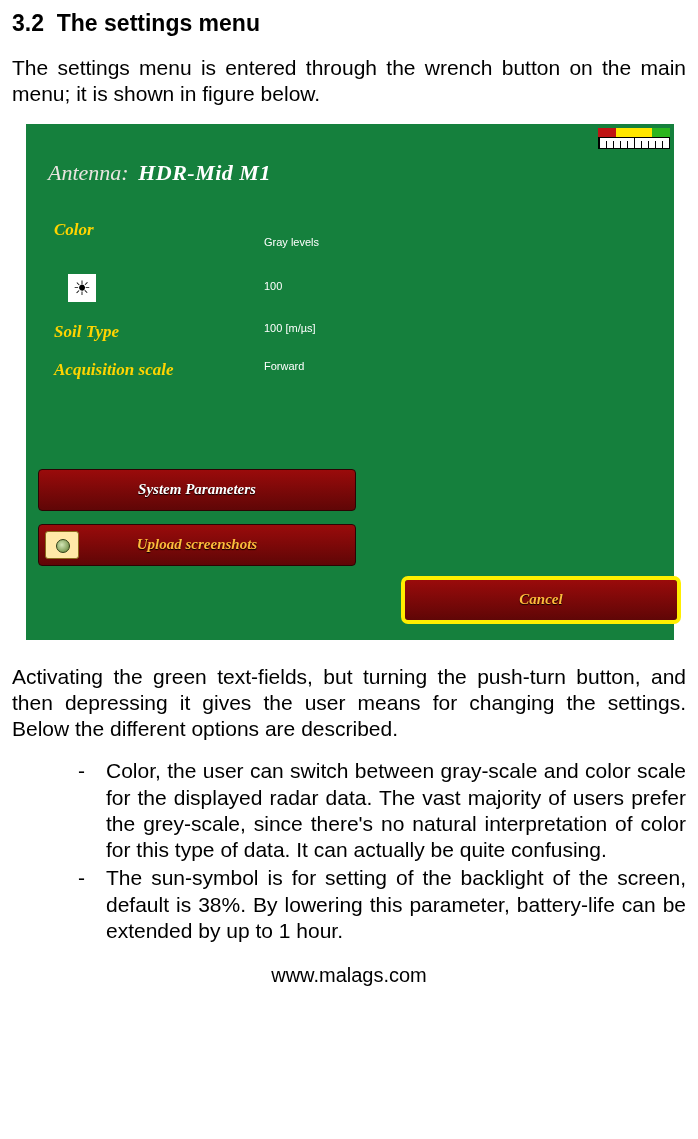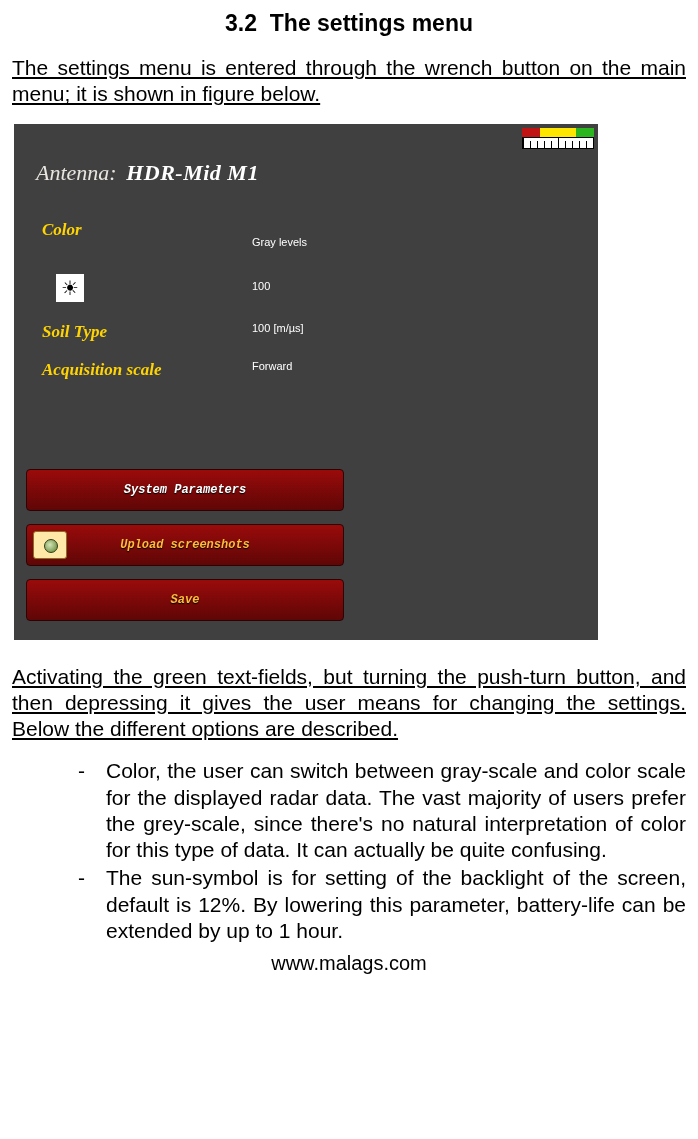--- a/index.html
+++ b/index.html
@@ -8,36 +8,34 @@
     font-family: Arial, Helvetica, sans-serif;
     font-size: 21px;
     width: 674px;
     background: #fff;
     color: #000;
   }
   .section-heading {
     font-weight: bold;
     font-size: 23px;
     margin: 0 0 18px 0;
-    text-align: center;
   }
   .body-text {
     text-align: justify;
     line-height: 1.25;
     margin: 8px 0 16px 0;
-    text-decoration: underline;
   }
 
   
   .figure {
-    width: 584px;
+    width: 648px;
     height: 516px;
-    background: #404040;
+    background: #15803d;
     position: relative;
-    margin: 0 0 24px 2px;
+    margin: 0 0 24px 14px;
   }
   .signal-meter {
     position: absolute;
     top: 4px; right: 4px;
     width: 72px;
   }
   .signal-bars {
     display: flex;
     height: 9px;
   }
@@ -105,24 +103,24 @@
   }
 
   
   .btn {
     position: absolute;
     height: 40px;
     background: linear-gradient(#9a0b0b, #5f0606);
     border: 1px solid #2b0303;
     border-radius: 4px;
     color: #fff;
-    font-family: Liberation Mono, monospace;
+    font-family: Liberation Serif, serif;
     font-style: italic;
     font-weight: bold;
-    font-size: 12px;
+    font-size: 15px;
     display: flex;
     align-items: center;
     justify-content: center;
     text-shadow: 0 1px 1px #000;
   }
   .btn.gold-label { color: #ffba3b; text-align: center; }
   .btn .cam {
     position: absolute;
     left: 6px;
     width: 32px; height: 26px;
@@ -160,21 +158,21 @@
   }
   ul.dash li::before {
     content: "-";
     position: absolute;
     left: -28px;
   }
 
   .footer {
     text-align: center;
     font-size: 20px;
-    margin-top: 8px;
+    margin-top: 20px;
   }
   .footer .pno {
     font-family: "Times New Roman", serif;
     font-size: 22px;
     margin-top: 2px;
   }
 </style>
 </head>
 <body>
 
@@ -233,27 +231,27 @@
 
   <div class="btn" style="top:345px; left:12px; width:316px">
     <span>System Parameters</span>
   </div>
 
   <div class="btn gold-label" style="top:400px; left:12px; width:316px">
     <span class="cam"></span>
     <span>Upload screenshots</span>
   </div>
 
-  <div class="btn gold-label" style="top:455px; left:12px; width:316px">
-    <span>Save</span>
+  <div class="btn gold-label selected" style="top:455px; left:378px; width:272px">
+    <span>Cancel</span>
   </div>
 </div>
 
 <p class="body-text">Activating the green text-fields, but turning the push-turn button, and then depressing it gives the user means for changing the settings. Below the different options are described.</p>
 
 <ul class="dash">
   <li>Color, the user can switch between gray-scale and color scale for the displayed radar data. The vast majority of users prefer the grey-scale, since there's no natural interpretation of color for this type of data. It can actually be quite confusing.</li>
-  <li>The sun-symbol is for setting of the backlight of the screen, default is 12%. By lowering this parameter, battery-life can be extended by up to 1 hour.</li>
+  <li>The sun-symbol is for setting of the backlight of the screen, default is 38%. By lowering this parameter, battery-life can be extended by up to 1 hour.</li>
 </ul>
 
 <div class="footer">
   <div>www.malags.com</div>
 </div>
 
 </body></html>

